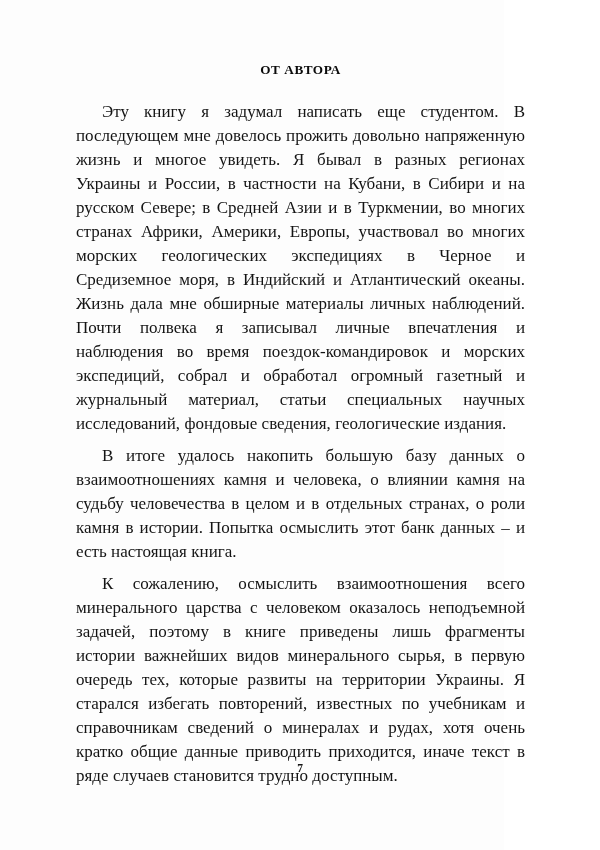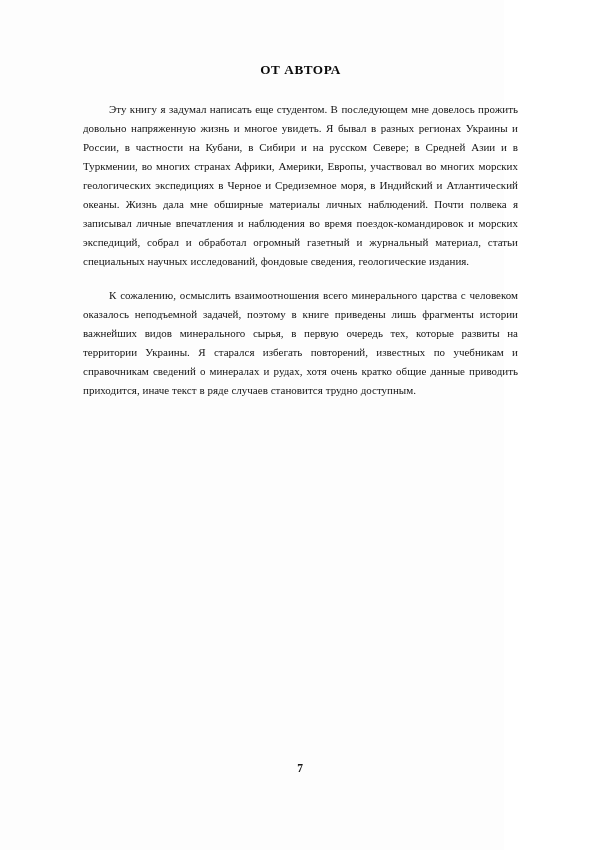--- a/index.html
+++ b/index.html
@@ -35,26 +35,26 @@
     font-size: 13.2px;
     font-weight: bold;
     text-align: center;
     letter-spacing: 0.6px;
     margin: 0 0 22px 0;
     color: #0b0b0b;
     font-family: "Liberation Serif", "DejaVu Serif", serif;
   }
 
   .para {
-    font-size: 11px;
-    line-height: 19px;
+    font-size: 17px;
+    line-height: 24px;
     text-align: justify;
     text-justify: inter-word;
     text-indent: 26px;
-    margin: 15px;
+    margin: 8px;
     color: #141414;
     hyphens: none;
     word-spacing: 0.15px;
   }
 
   .para + .para {
     margin-top: 0px;
   }
 
   .folio {
@@ -73,20 +73,21 @@
 <body>
 
 <div class="page">
 
   <div class="content">
 
     <h1 class="page-title">ОТ АВТОРА</h1>
 
     <p class="para">Эту книгу я задумал написать еще студентом. В последующем мне довелось прожить довольно напряженную жизнь и многое увидеть. Я бывал в разных регионах Украины и России, в частности на Кубани, в Сибири и на русском Севере; в Средней Азии и в Туркмении, во многих странах Африки, Америки, Европы, участвовал во многих морских геологических экспедициях в Черное и Средиземное моря, в Индийский и Атлантический океаны. Жизнь дала мне обширные материалы личных наблюдений. Почти полвека я записывал личные впечатления и наблюдения во время поездок-командировок и морских экспедиций, собрал и обработал огромный газетный и журнальный материал, статьи специальных научных исследований, фондовые сведения, геологические издания.</p>
 
+    <p class="para">В итоге удалось накопить большую базу данных о взаимоотношениях камня и человека, о влиянии камня на судьбу человечества в целом и в отдельных странах, о роли камня в истории. Попытка осмыслить этот банк данных – и есть настоящая книга.</p>
 
     <p class="para">К сожалению, осмыслить взаимоотношения всего минерального царства с человеком оказалось неподъемной задачей, поэтому в книге приведены лишь фрагменты истории важнейших видов минерального сырья, в первую очередь тех, которые развиты на территории Украины. Я старался избегать повторений, известных по учебникам и справочникам сведений о минералах и рудах, хотя очень кратко общие данные приводить приходится, иначе текст в ряде случаев становится трудно доступным.</p>
 
 
   </div>
 
   <div class="folio">7</div>
 
 </div>
 

